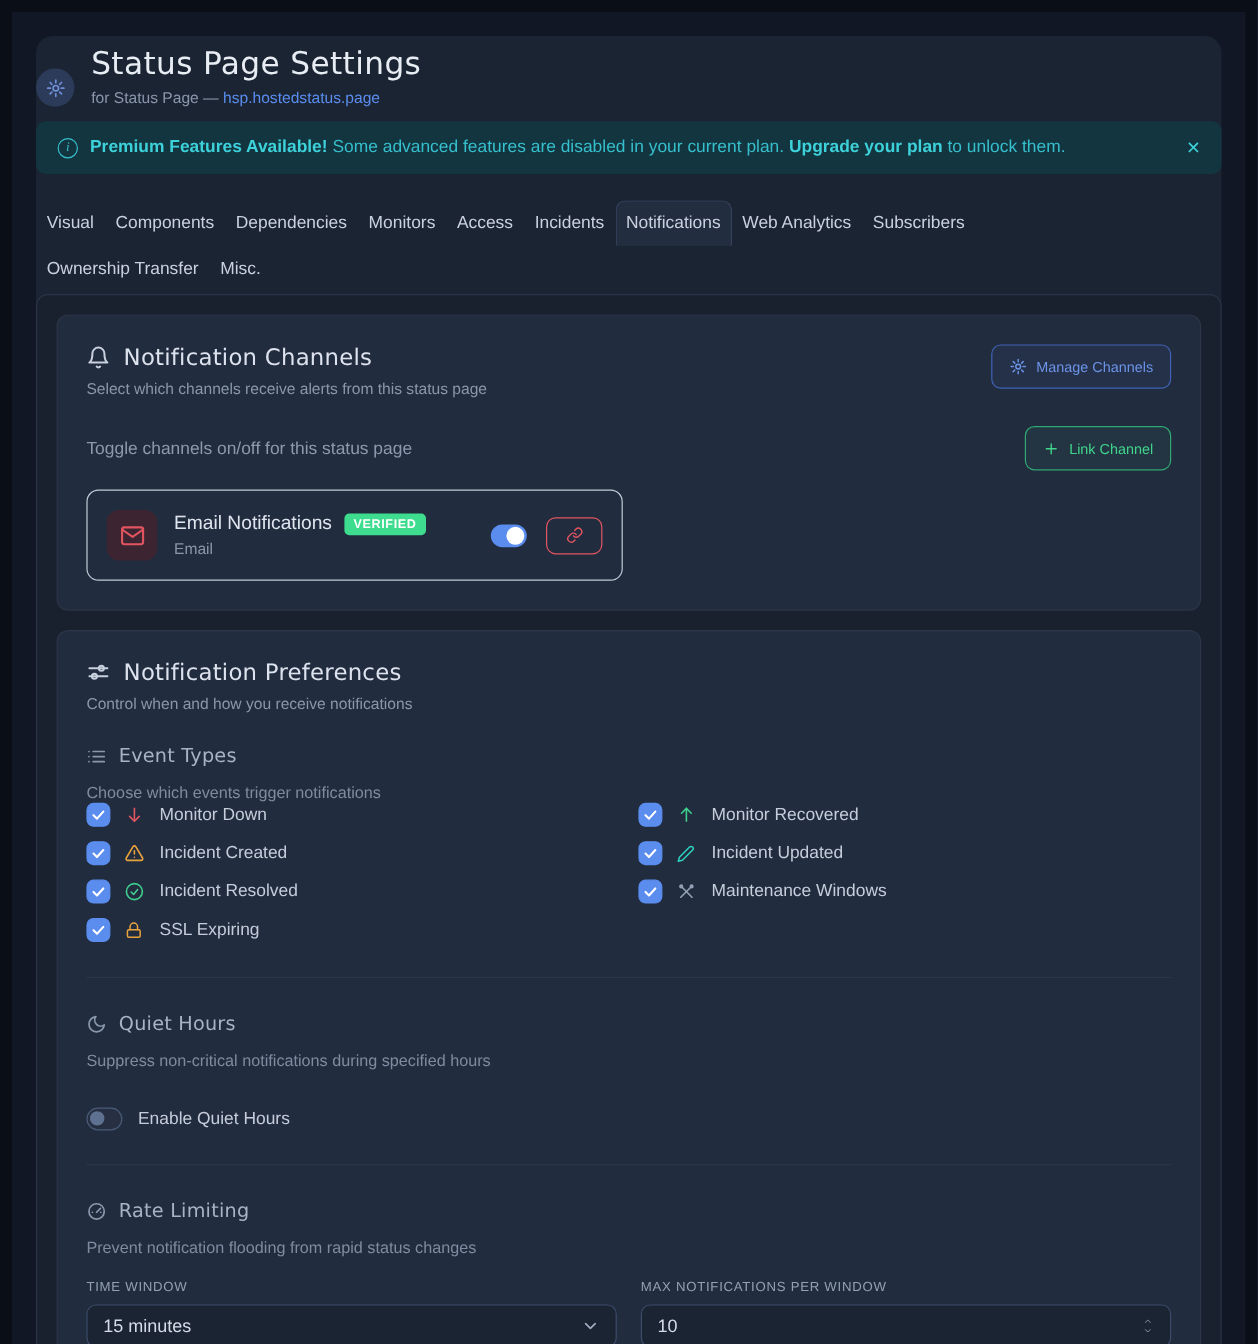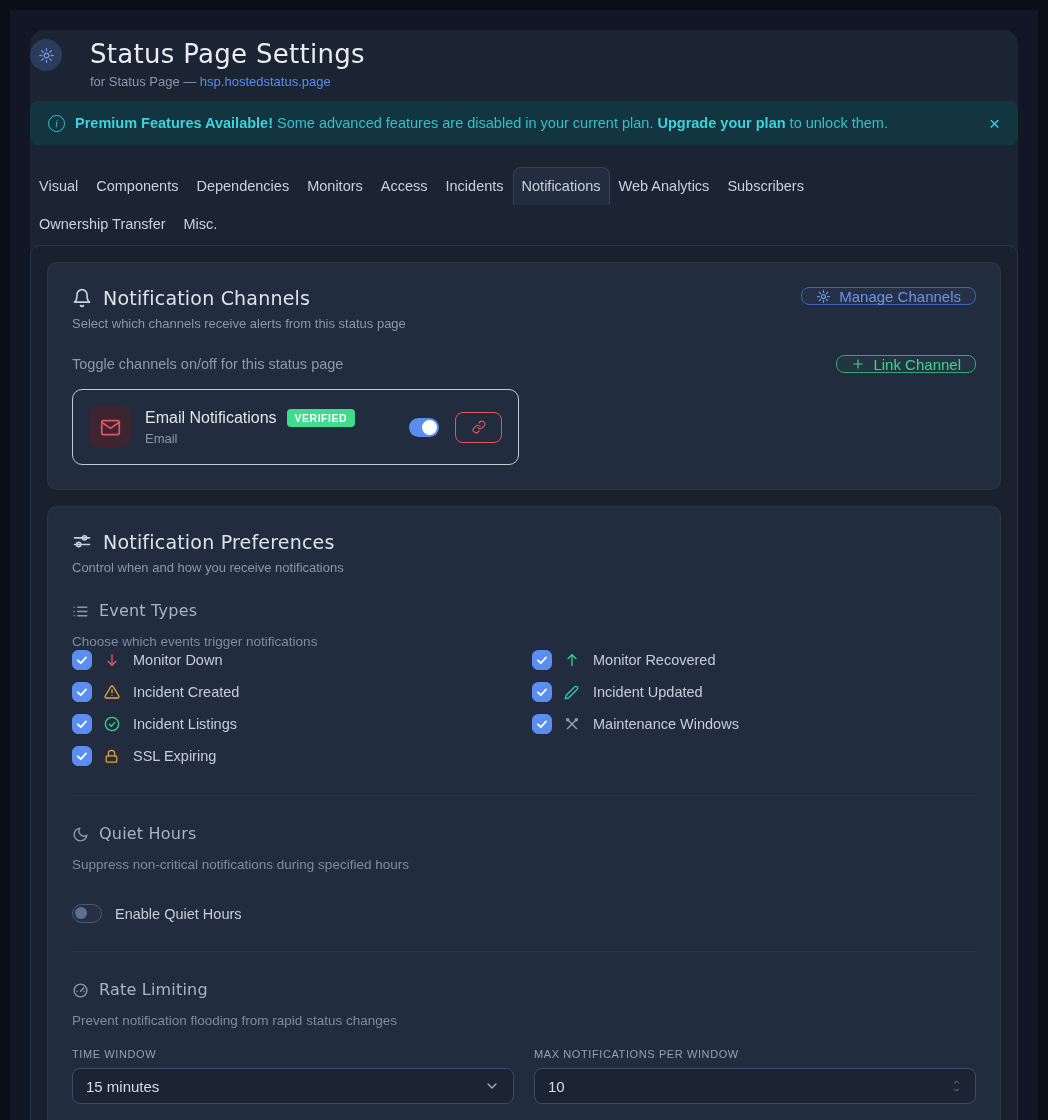--- a/index.html
+++ b/index.html
@@ -10,21 +10,21 @@
     overflow:hidden;
     position:relative;
     color:#c5cdda;
   }
   svg.ic { display:block; fill:none; stroke:currentColor; stroke-width:2; stroke-linecap:round; stroke-linejoin:round; }
 
   .frame { position:absolute; left:10px; right:10px; top:10px; bottom:0; background:#111724; }
   .container { position:absolute; left:20px; right:20px; top:20px; bottom:0; background:#1b2433; border-radius:14px 14px 0 0; padding:0; }
 
   
-  .header { display:flex; gap:28px; align-items:flex-start; padding-top:9px; }
+  .header { display:flex; gap:14px; align-items:flex-end; padding-top:9px; }
   .gear-badge { width:32px; height:32px; border-radius:50%; background:#2b3b59; color:#6f8fd8; display:flex; align-items:center; justify-content:center; flex:0 0 32px; }
   .titles h1 { font-family:"DejaVu Sans", sans-serif; font-size:26px; font-weight:500; color:#e8ecf3; letter-spacing:0.3px; }
   .subtitle { margin-top:5px; font-size:13px; color:#8a96ab; }
   .subtitle a { color:#5a8dee; text-decoration:none; }
 
   
   .banner { margin-top:12px; height:44px; background:#123540; border-radius:8px; display:flex; align-items:center; gap:10px; padding:0 18px; color:#36bfcc; font-size:14.5px; }
   .banner b { color:#3dd2da; }
   .banner .upgrade { color:#3dd2da; font-weight:bold; cursor:pointer; }
   .banner .info { width:17px; height:17px; border:1.5px solid #36bfcc; border-radius:50%; display:flex; align-items:center; justify-content:center; font-size:11px; font-style:italic; font-family:"Liberation Serif", serif; flex:0 0 17px; }
@@ -39,21 +39,21 @@
   .panel { margin-top:2px; border:1px solid #2a3447; border-radius:10px; background:#19212f; padding:16px; }
 
   .card { background:#222c3f; border:1px solid rgba(255,255,255,0.05); border-radius:10px; padding:24px; }
   .card + .card { margin-top:16px; }
 
   .card-head { display:flex; justify-content:space-between; align-items:flex-start; }
   .card-title-row { display:flex; align-items:center; gap:11px; color:#c8d0dd; }
   .card-title { font-family:"DejaVu Sans", sans-serif; font-size:19px; font-weight:500; color:#dde3ee; letter-spacing:0.2px; }
   .card-sub { margin-top:7px; font-size:13px; color:#8a96ab; }
 
-  .btn { display:inline-flex; align-items:center; gap:8px; height:18px; padding:0 14px; border-radius:8px; font-size:15px; cursor:pointer; background:transparent; }
+  .btn { display:inline-flex; align-items:center; gap:8px; height:37px; padding:0 14px; border-radius:8px; font-size:12px; cursor:pointer; background:transparent; }
   .btn-blue { border:1px solid #3f63b5; color:#6b93e8; background:rgba(90,141,238,0.06); }
   .btn-green { border:1px solid #2fa871; color:#3fd68c; background:rgba(61,214,140,0.05); }
 
   .toggle-row { display:flex; justify-content:space-between; align-items:center; margin-top:24px; }
   .hint { font-size:14.5px; color:#8d99ae; }
 
   
   .email-card { margin-top:16px; width:447px; border:1px solid #c2cad6; border-radius:10px; padding:16px; display:flex; align-items:center; gap:14px; }
   .email-tile { width:42px; height:42px; border-radius:10px; background:#3c2531; color:#e25560; display:flex; align-items:center; justify-content:center; flex:0 0 42px; }
   .email-info { flex:1; }
@@ -361,21 +361,21 @@
           <span class="checkbox on">
                 <svg class="ic" width="14" height="14" style="stroke-width:3">
                   <use href="#i-check"></use>
                 </svg>
               </span>
           <span class="ev-icon c-green">
                 <svg class="ic" width="16" height="16">
                   <use href="#i-check-circle"></use>
                 </svg>
               </span>
-          <span class="event-label">Incident Listings</span>
+          <span class="event-label">Incident Resolved</span>
         </div>
         <div class="event-row">
           <span class="checkbox on">
                 <svg class="ic" width="14" height="14" style="stroke-width:3">
                   <use href="#i-check"></use>
                 </svg>
               </span>
           <span class="ev-icon c-gray">
                 <svg class="ic" width="16" height="16">
                   <use href="#i-tools"></use>

